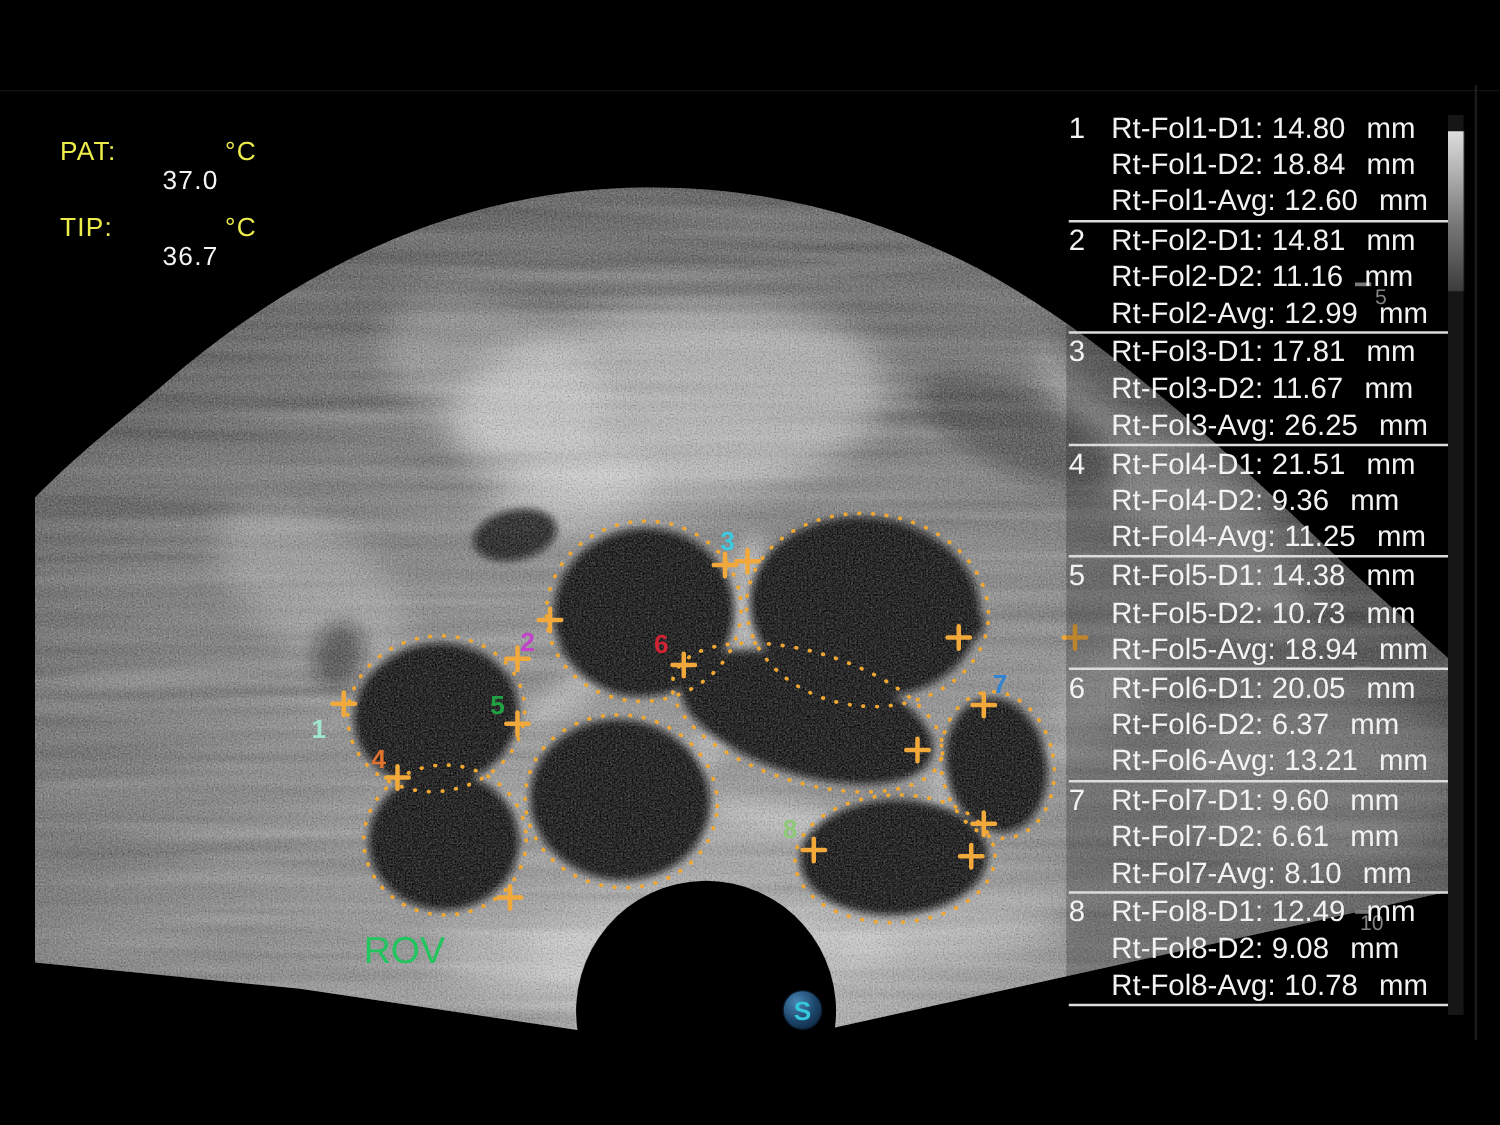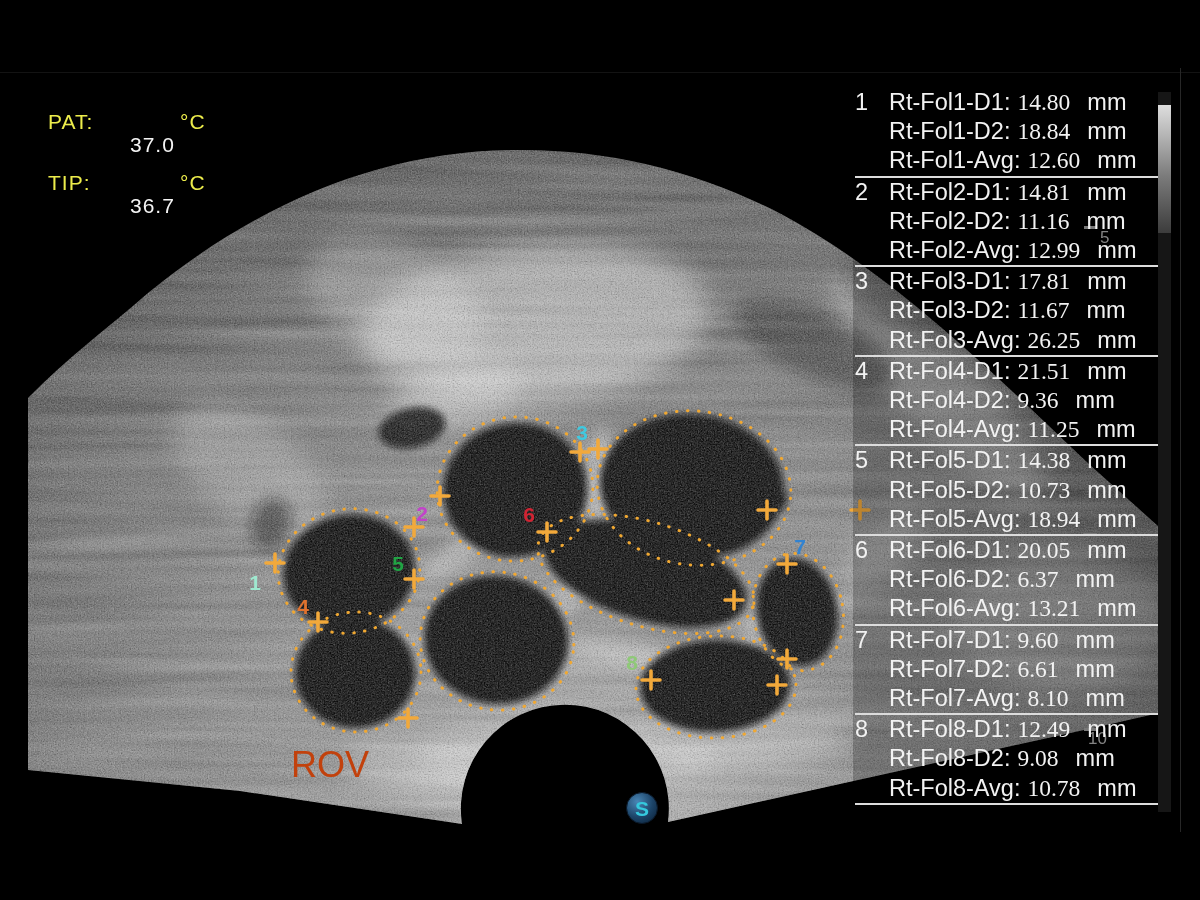--- a/index.html
+++ b/index.html
@@ -9,29 +9,29 @@
   #panelDim{position:absolute;left:853px;top:84px;width:319px;height:728px;
             background:rgba(0,0,0,0.22);z-index:1;}
   
   #temps{position:absolute;left:48px;top:103px;z-index:2;font-size:21px;line-height:38px;
          letter-spacing:1px;}
   .t-row{display:flex;}
   .t-label{color:#ecec4b;width:82px;}
   .t-value{color:#f4f4f4;width:50px;margin-top:23px;}
   .t-unit{color:#ecec4b;}
   
-  #rovLabel{position:absolute;left:291px;top:744px;color:#c2410c;font-size:36px;z-index:2;}
+  #rovLabel{position:absolute;left:291px;top:744px;color:#22c55e;font-size:30px;z-index:2;}
   
   #measurePanel{position:absolute;left:855px;top:88px;width:312px;z-index:2;
                 color:#f2f2f2;font-size:23.5px;}
   .m-group{height:87.6px;border-bottom:2px solid #dcdcdc;}
   .m-row{height:29.2px;display:flex;align-items:center;white-space:nowrap;}
   .m-idx{width:34px;flex:none;}
   .m-label{}
-  .m-value{margin-left:7px;font-family:Liberation Serif, serif;}
+  .m-value{margin-left:7px;}
   .m-unit{margin-left:17px;}
   
   #scrollTrack{position:absolute;left:1158px;top:92px;width:13px;height:720px;
                background:#161616;z-index:2;}
   #scrollThumb{position:absolute;left:0;top:13px;width:13px;height:128px;
                background:linear-gradient(#dedede 0%,#b8b8b8 22%,#7c7c7c 55%,#3c3c3c 100%);}
   
   #frameLineV{position:absolute;left:1180px;top:68px;width:1px;height:764px;background:#272727;z-index:3;}
   #frameLineH{position:absolute;left:0px;top:72px;width:1200px;height:1px;background:#131313;z-index:0;}
 </style>

